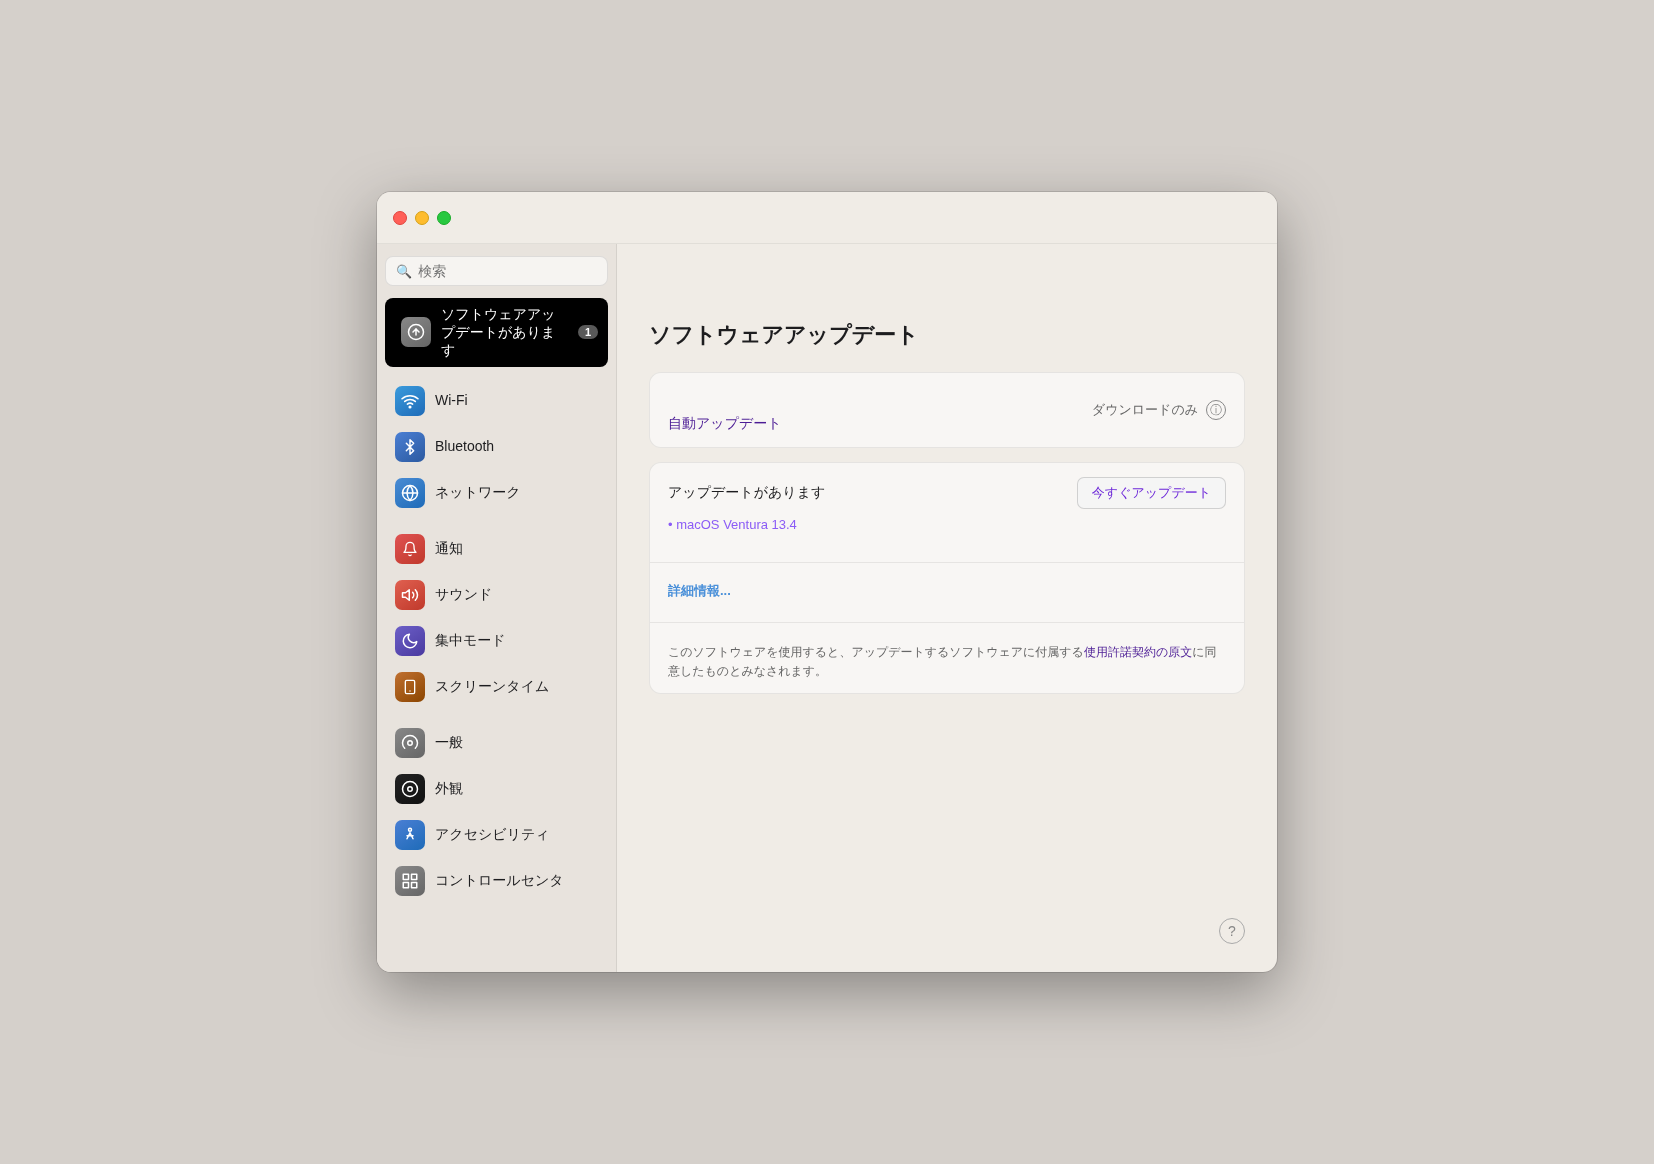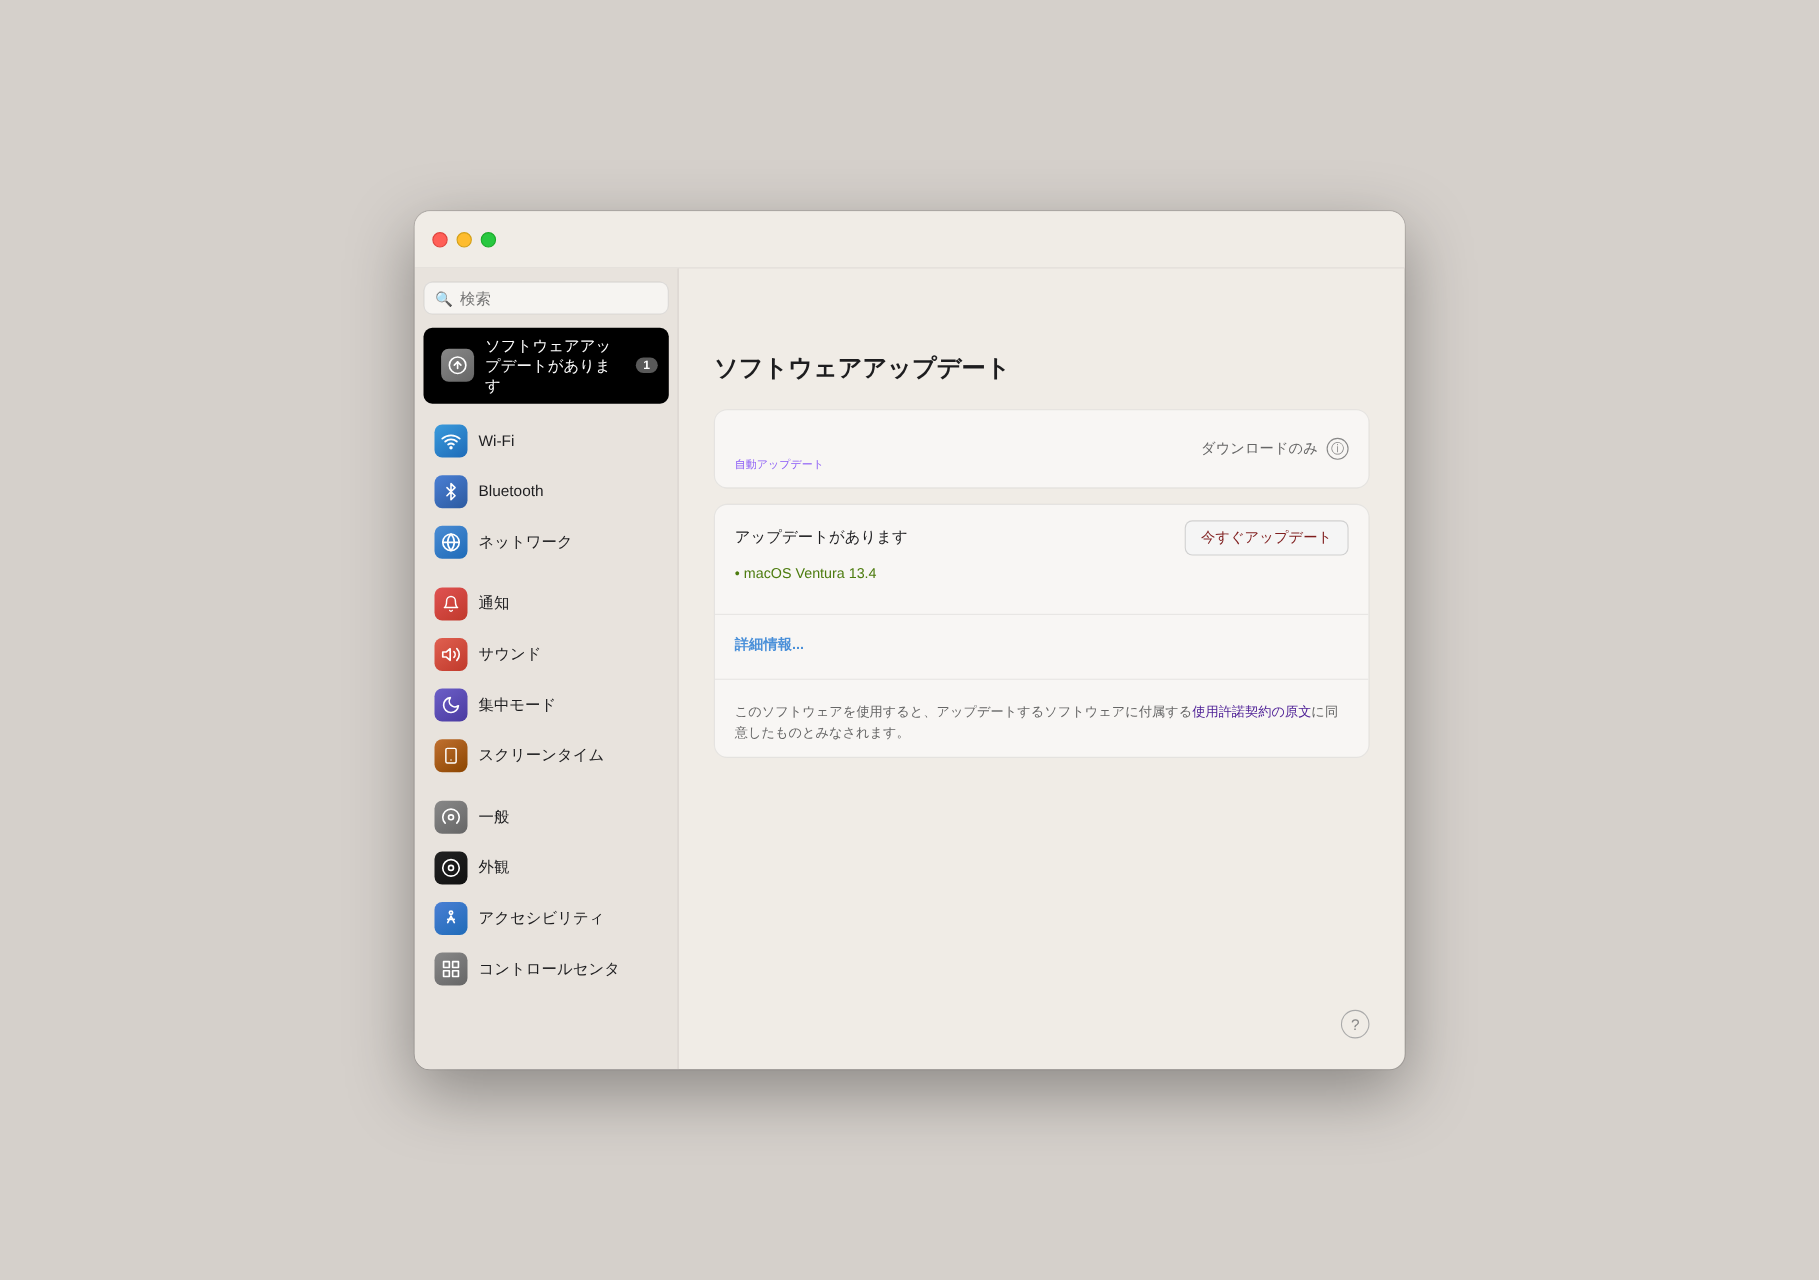--- a/index.html
+++ b/index.html
@@ -193,22 +193,22 @@
       align-items: center;
       padding: 14px 18px;
       border-bottom: 1px solid rgba(0,0,0,0.07);
     }
 
     .card-row:last-child {
       border-bottom: none;
     }
 
     .card-row-label {
-      font-size: 10px;
-      color: #8b5cf6;
+      font-size: 14px;
+      color: #4c1d95;
       flex: 1;
       margin-top: 28px;
     }
 
     .card-row-value {
       font-size: 13px;
       color: #666;
       margin-right: 8px;
     }
 
@@ -243,27 +243,27 @@
       flex: 1;
     }
 
     .update-button {
       background: #f5f5f5;
       border: 1px solid rgba(0,0,0,0.15);
       border-radius: 7px;
       padding: 6px 14px;
       font-size: 13px;
       font-weight: 500;
-      color: #7f1d1d;
+      color: #6d28d9;
       cursor: pointer;
     }
 
     .update-item {
       font-size: 13px;
-      color: #4d7c0f;
+      color: #8b5cf6;
       margin-bottom: 8px;
     }
 
     .update-item::before {
       content: "• ";
     }
 
     .detail-link {
       font-size: 13px;
       color: #4a90d9;

